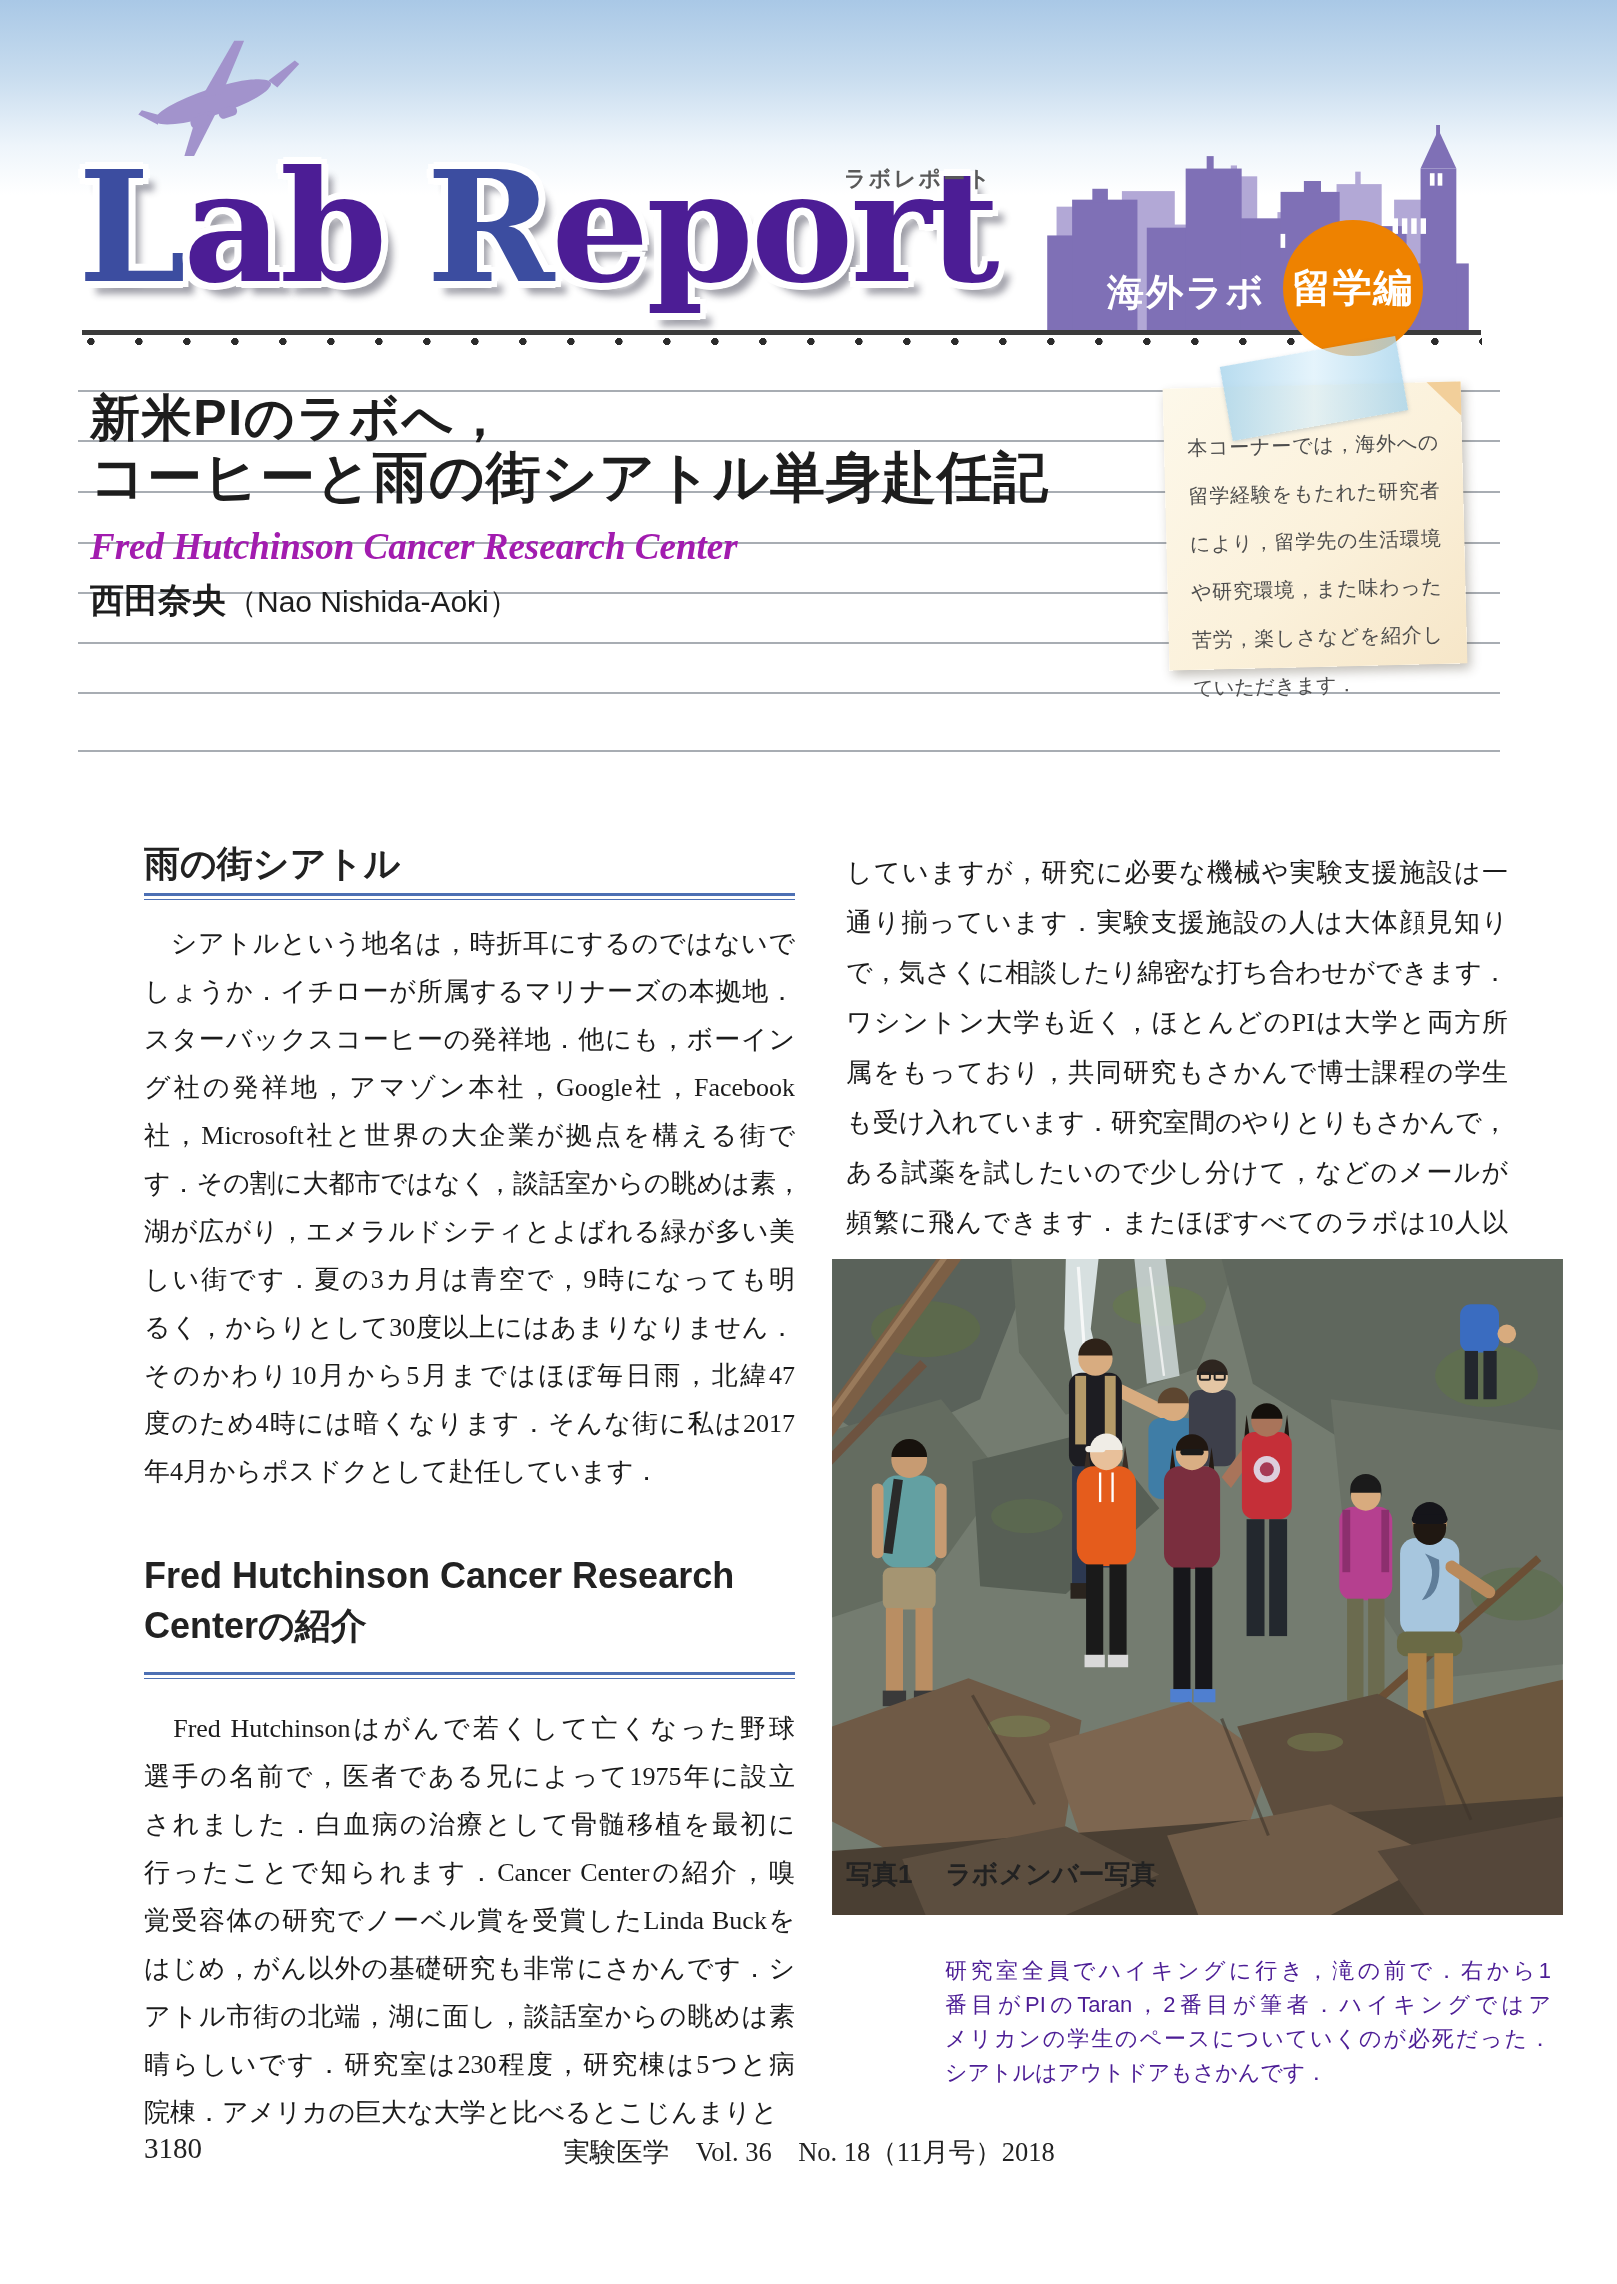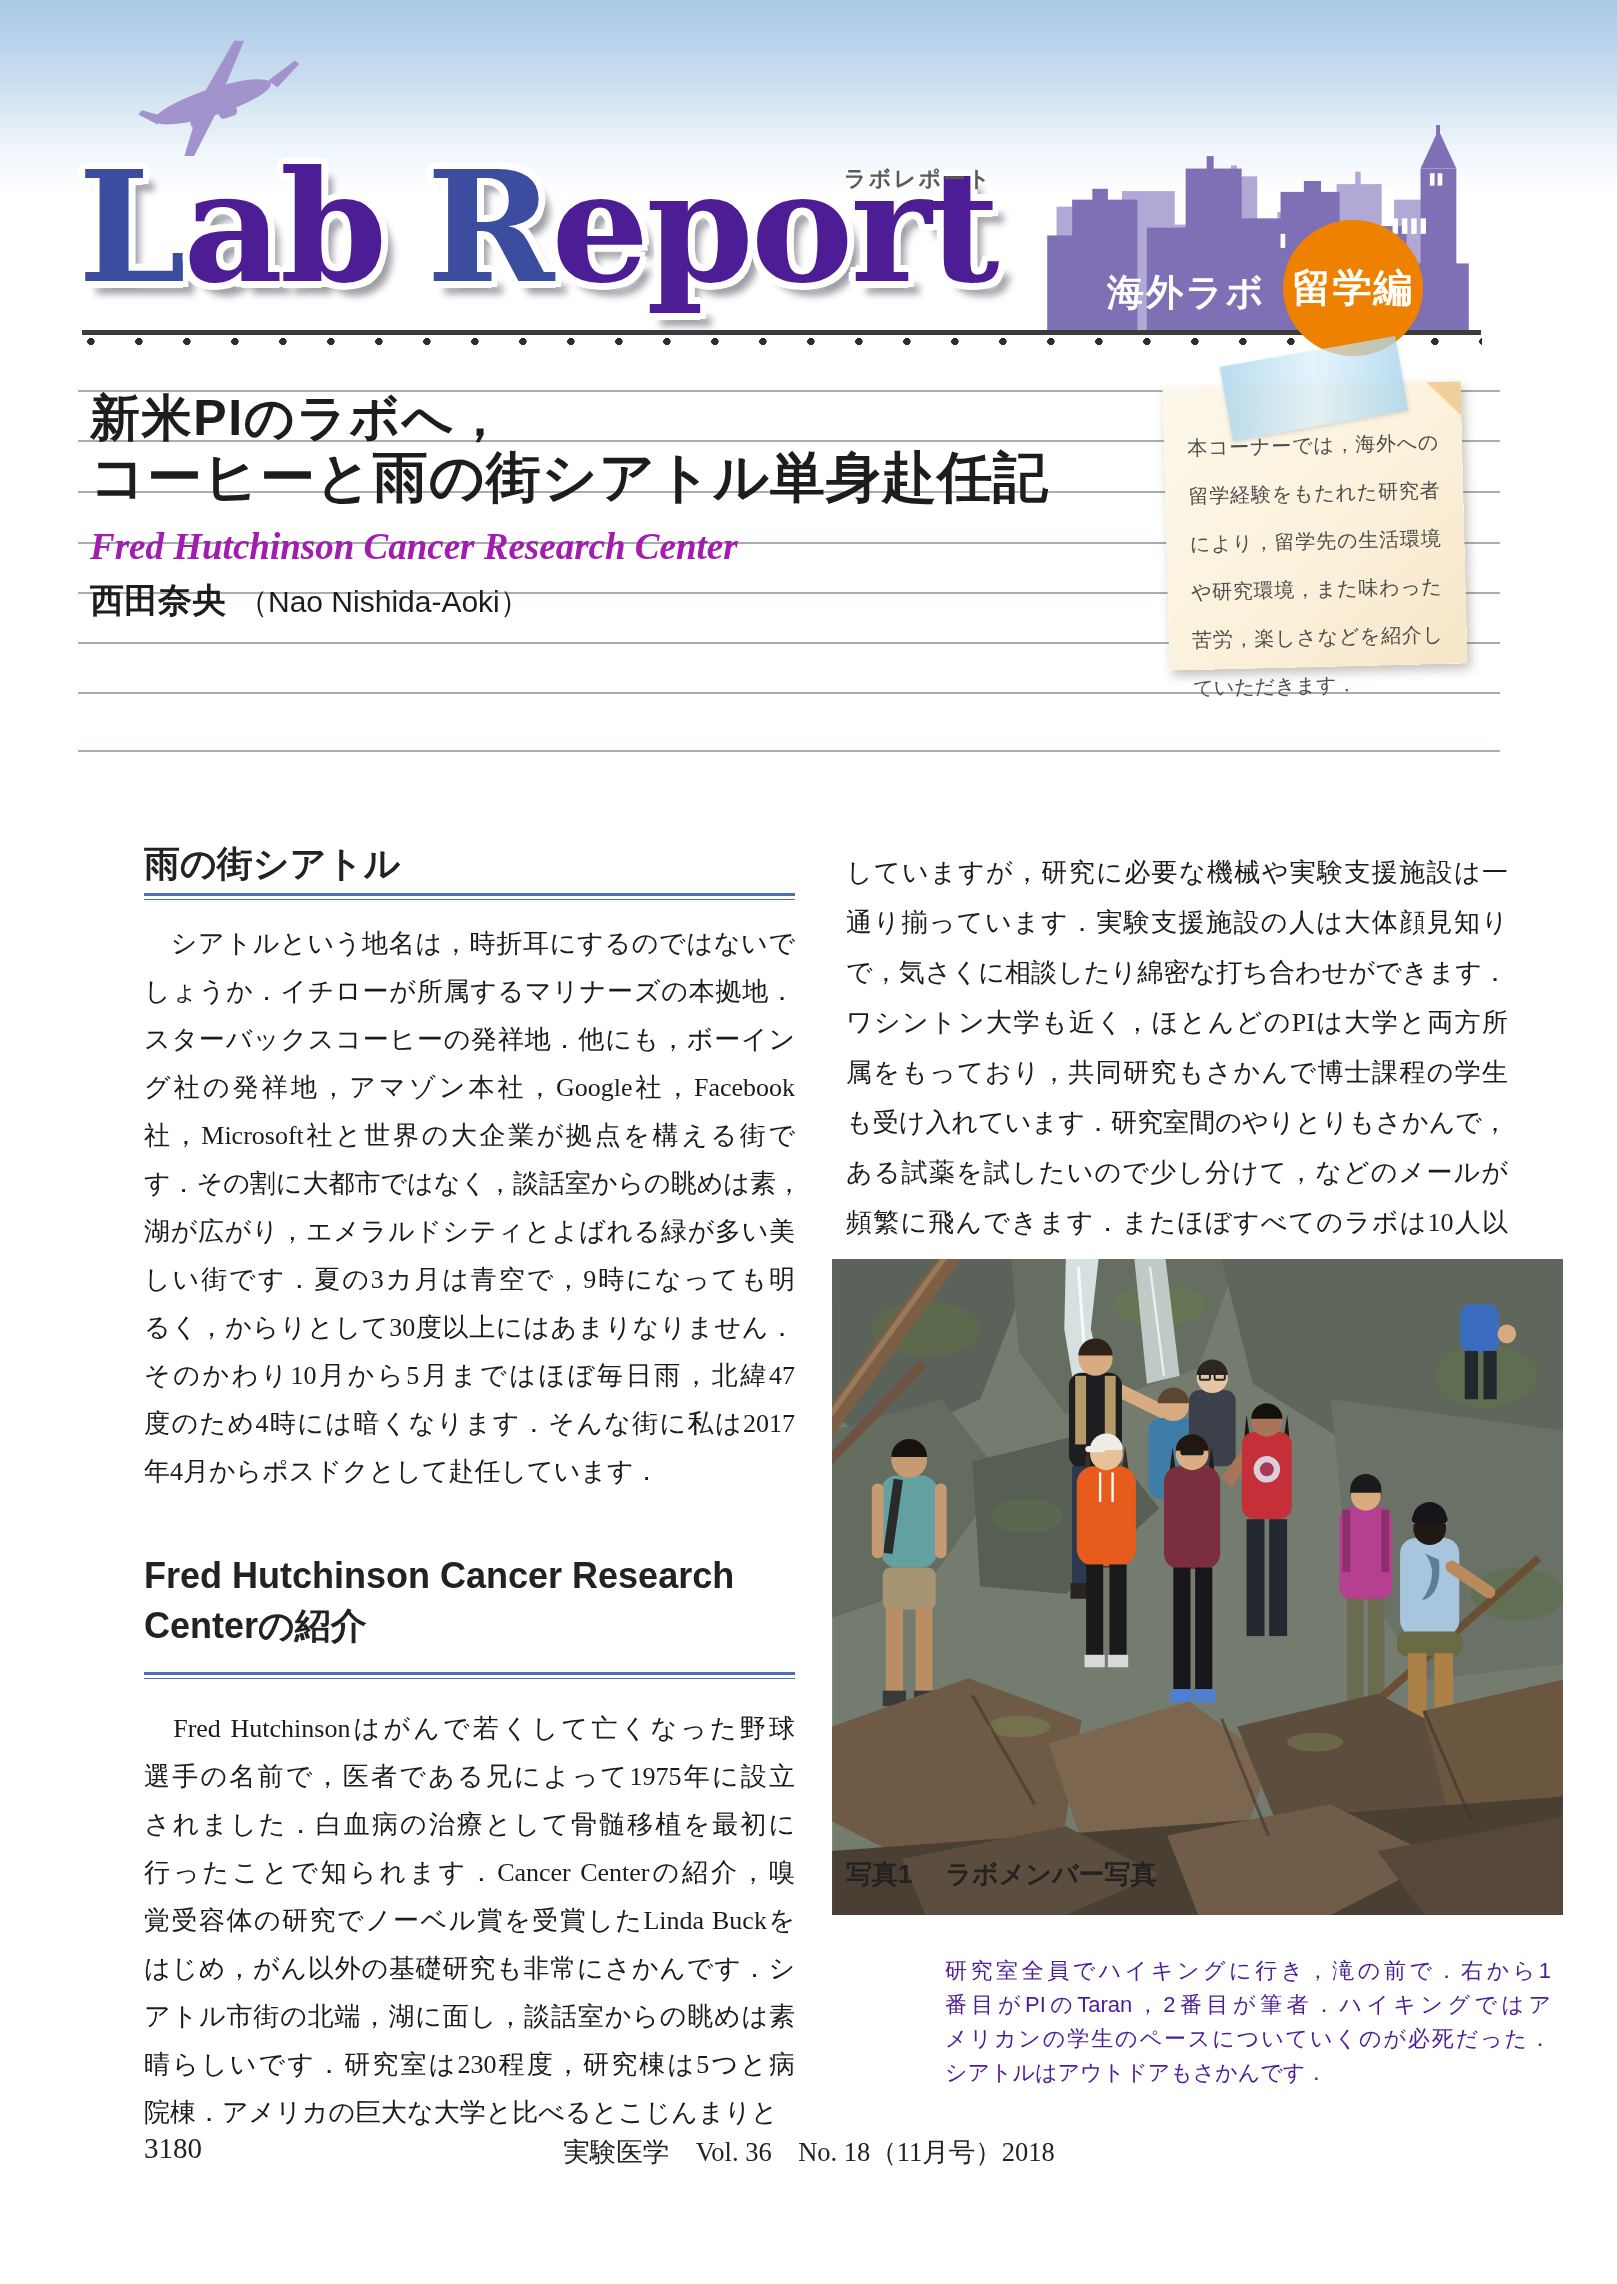--- a/index.html
+++ b/index.html
@@ -29,21 +29,21 @@
            background-size:48px 9.4px;background-repeat:repeat-x;}
   
   .hline{left:78px;width:1422px;height:1.6px;background:#a8adb3;}
   
   .t1{left:90px;top:385px;font-size:50px;font-weight:bold;color:#1d1d1d;letter-spacing:1.6px;z-index:2;}
   .t2{left:90px;top:441px;font-size:55px;font-weight:bold;color:#1d1d1d;letter-spacing:0.8px;z-index:2;}
   .affil{left:90px;top:525px;font-family:"Liberation Serif","DejaVu Serif",serif;font-style:italic;
          font-weight:bold;font-size:37px;color:#a21caf;z-index:2;}
   .author{left:90px;top:578px;z-index:2;color:#1d1d1d;}
   .author .a-ja{font-size:34px;font-weight:bold;}
-  .author .a-en{font-size:30px;font-weight:normal;margin-left:12px;}
+  .author .a-en{font-size:30px;font-weight:normal;margin-left:1px;}
   
   .note{left:1166px;top:385px;width:298px;height:282px;z-index:6;transform:rotate(-1.4deg);
         background:linear-gradient(135deg,#fdf8ea 0%,#fbf1db 55%,#f6e6c8 100%);
         box-shadow:3.1px 5.5px 11px rgba(60,50,30,.30);}
   .note-fold{position:absolute;right:0;top:0;width:0;height:0;
         border-top:34px solid #f2cf9a;border-left:34px solid transparent;}
   .note-text{position:absolute;left:23.4px;top:36px;width:251px;font-size:20px;line-height:48px;
         color:#4d4d4d;}
   .note-text div{text-align:justify;text-align-last:justify;}
   .note-text div.end{text-align-last:left;}

